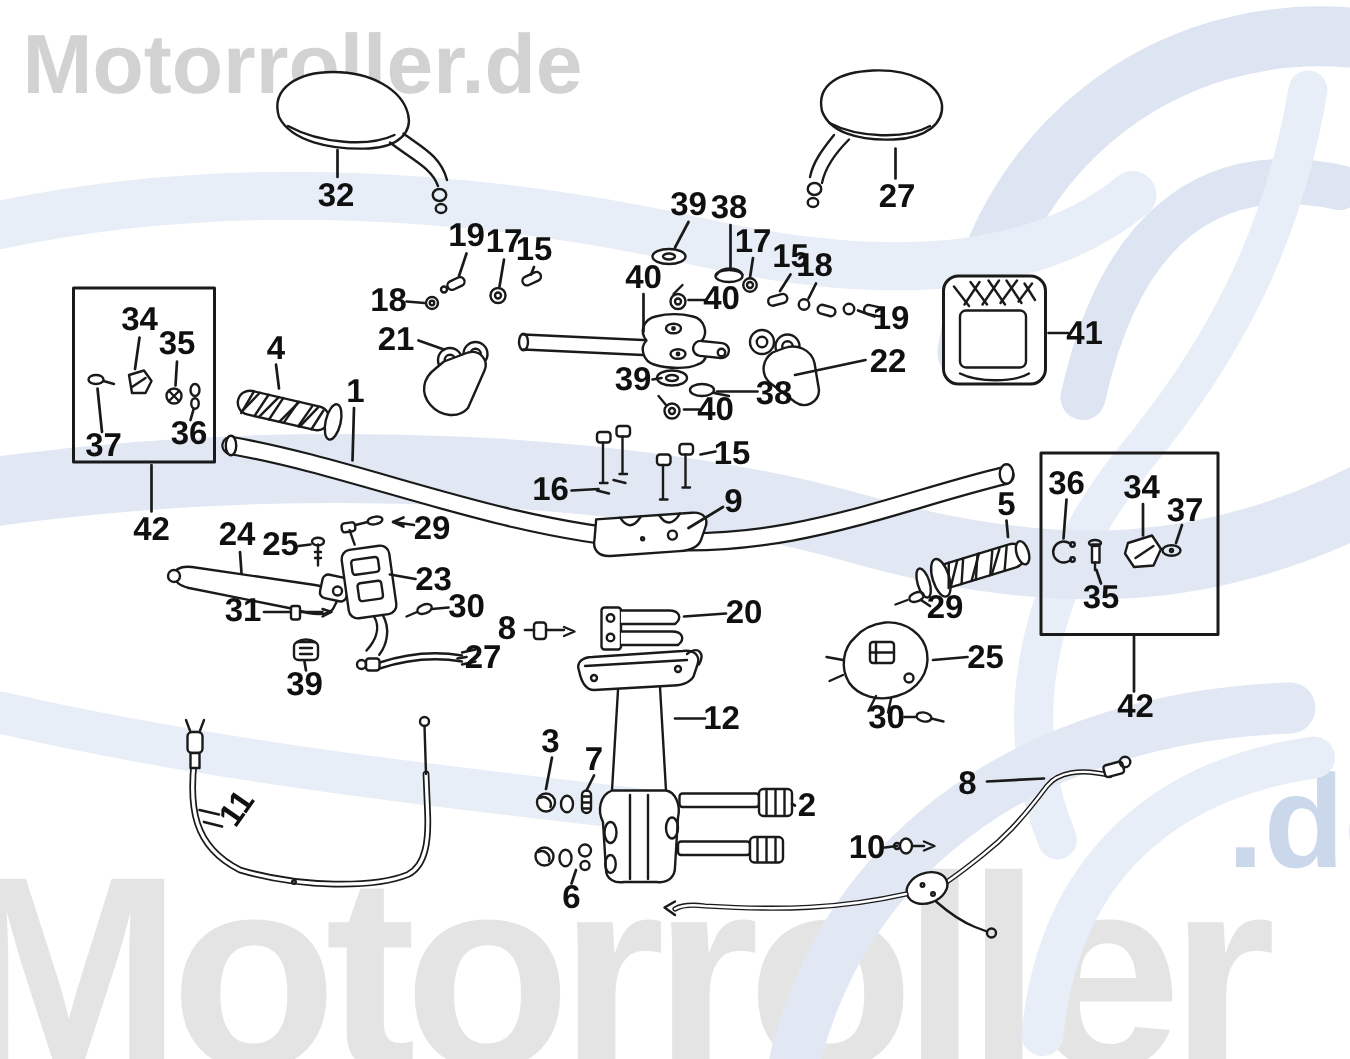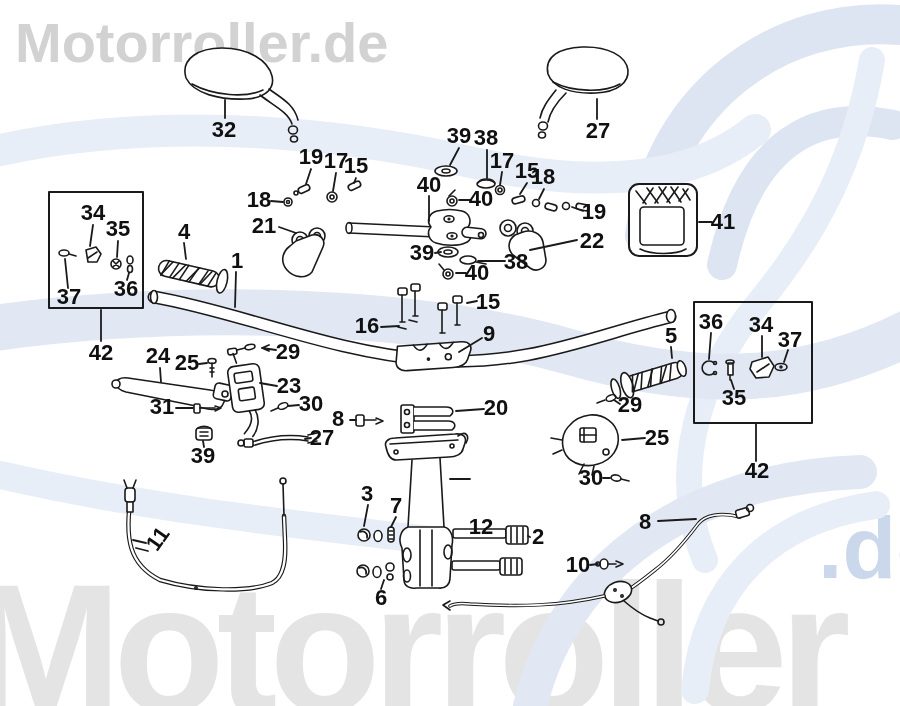--- a/index.html
+++ b/index.html
@@ -454,21 +454,21 @@
       <div class="plabel" style="left: 288px; top: 352px;">29</div>
       <div class="plabel" style="left: 158px; top: 356px;">24</div>
       <div class="plabel" style="left: 187px; top: 363px;">25</div>
       <div class="plabel" style="left: 289px; top: 386px;">23</div>
       <div class="plabel" style="left: 162px; top: 407px;">31</div>
       <div class="plabel" style="left: 311px; top: 404px;">30</div>
       <div class="plabel" style="left: 338px; top: 419px;">8</div>
       <div class="plabel" style="left: 203px; top: 456px;">39</div>
       <div class="plabel" style="left: 322px; top: 438px;">27</div>
       <div class="plabel" style="left: 496px; top: 408px;">20</div>
-      <div class="plabel" style="left: 481px; top: 479px; margin-top: 48px;">12</div>
+      <div class="plabel" style="left: 481px; top: 479px;">12</div>
       <div class="plabel" style="left: 671px; top: 336px;">5</div>
       <div class="plabel" style="left: 711px; top: 322px;">36</div>
       <div class="plabel" style="left: 761px; top: 325px;">34</div>
       <div class="plabel" style="left: 790px; top: 340px;">37</div>
       <div class="plabel" style="left: 734px; top: 398px;">35</div>
       <div class="plabel" style="left: 757px; top: 471px;">42</div>
       <div class="plabel" style="left: 630px; top: 405px;">29</div>
       <div class="plabel" style="left: 657px; top: 438px;">25</div>
       <div class="plabel" style="left: 591px; top: 478px;">30</div>
       <div class="plabel" style="left: 367px; top: 494px;">3</div>

